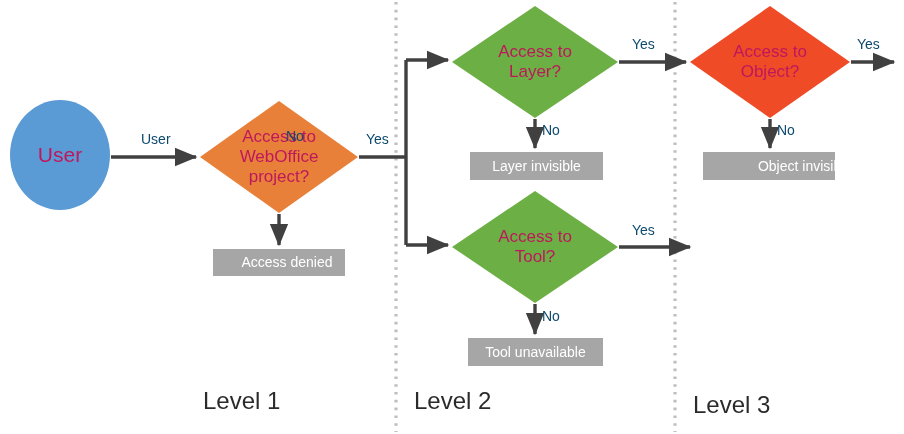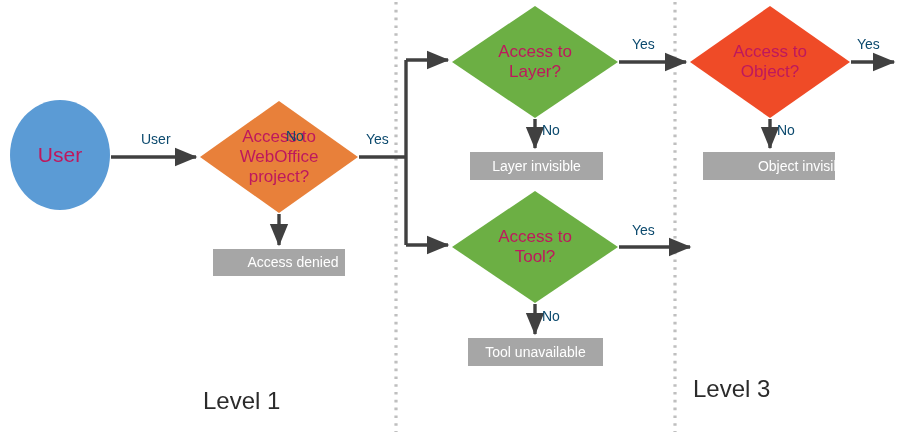--- a/index.html
+++ b/index.html
@@ -120,21 +120,21 @@
 
   <div class="node-label diamond-label" style="left:452px; top:6px; width:166px; height:112px; white-space:pre-line;">Access to
 Layer?</div>
 
   <div class="node-label diamond-label" style="left:452px; top:191px; width:166px; height:112px; white-space:pre-line;">Access to
 Tool?</div>
 
   <div class="node-label diamond-label" style="left:690px; top:6px; width:160px; height:112px; white-space:pre-line;">Access to
 Object?</div>
 
-  <div class="node-label box-label" style="left:227px; top:249px; width:132px; height:27px;">Access denied</div>
+  <div class="node-label box-label" style="left:221px; top:249px; width:132px; height:27px;">Access denied</div>
 
   <div class="node-label box-label" style="left:470px; top:152px; width:133px; height:28px;">Layer invisible</div>
 
   <div class="node-label box-label" style="left:468px; top:338px; width:135px; height:28px;">Tool unavailable</div>
 
   <div class="node-label box-label" style="left:703px; top:152px; width:132px; height:28px;margin-left:36px;">Object invisible</div>
 
   <div class="edge-label" style="left:141px; top:131px;">User</div>
 
   <div class="edge-label" style="left:366px; top:131px;">Yes</div>
@@ -147,15 +147,16 @@
 
   <div class="edge-label" style="left:632px; top:222px;">Yes</div>
 
   <div class="edge-label" style="left:542px; top:308px;">No</div>
 
   <div class="edge-label" style="left:857px; top:36px;">Yes</div>
 
   <div class="edge-label" style="left:777px; top:122px;">No</div>
 
   <div class="level-label" style="left:203px; top:387px;">Level 1</div>
-  <div class="level-label" style="left:693px; top:375px;">Level 3</div>
+  <div class="level-label" style="left:414px; top:387px;">Level 2</div>
+  <div class="level-label" style="left:693px; top:391px;">Level 3</div>
 
 </div>
 
 </body></html>

